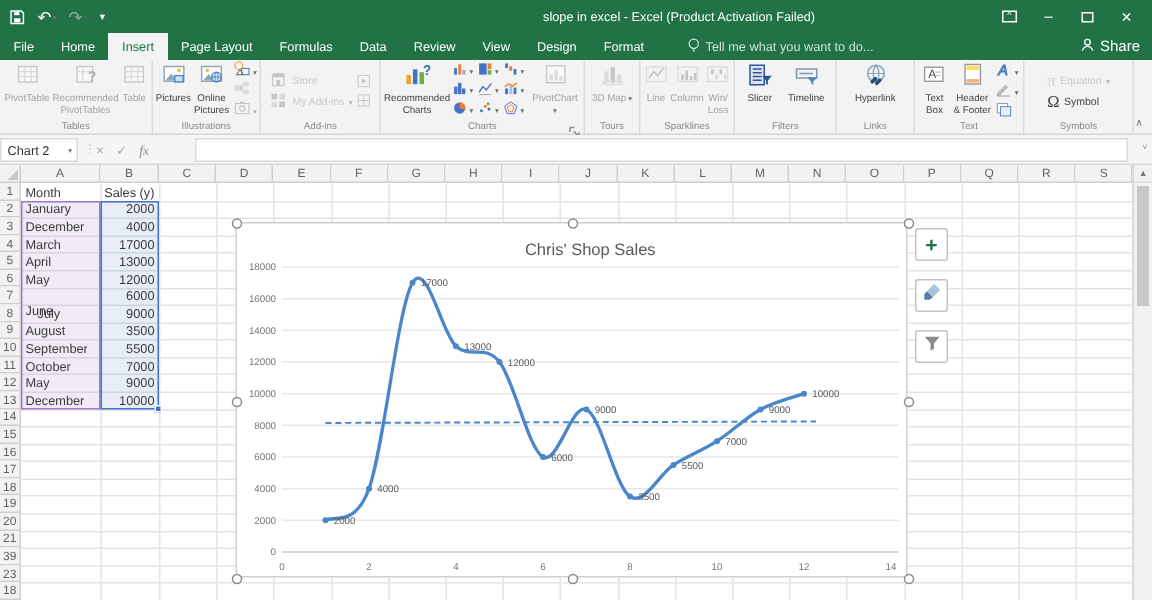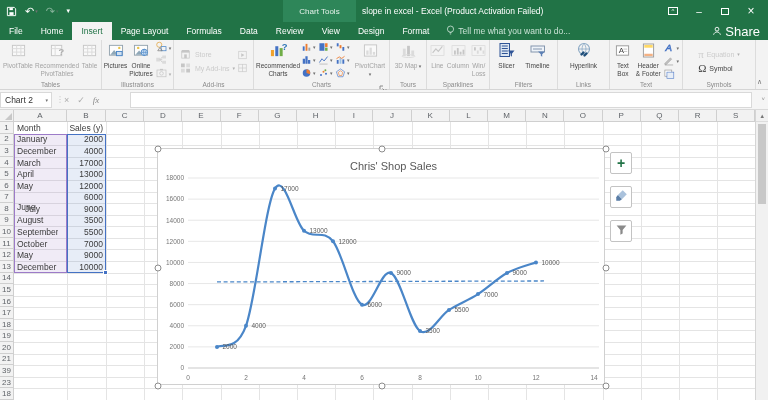--- a/index.html
+++ b/index.html
@@ -15,25 +15,25 @@
   .qat .caret { font-size:5px; margin-left:1px; }
   .ctx-band { position:absolute; left:283px; top:0; width:73px; height:22px; background:#2e8659; font-size:8px; display:flex; align-items:center; justify-content:center; color:#e4f1ea; }
   .win-title { position:absolute; left:362px; top:0; height:22px; display:flex; align-items:center; font-size:8.5px; color:#fff; white-space:nowrap; }
   .win-controls { position:absolute; right:4px; top:0; height:22px; display:flex; }
   .wbtn { width:26px; height:22px; display:flex; align-items:center; justify-content:center; font-size:10px; color:#fff; }
   .restore-glyph { width:8px; height:7px; border:1px solid #fff; position:relative; background:#217346; }
   .restore-glyph::before { content:""; position:absolute; left:2px; top:-3px; width:8px; height:7px; border:1px solid #fff; z-index:-1; }
   .ribbondisp-glyph { width:10px; height:8px; border:1px solid #fff; font-size:6px; line-height:7px; text-align:center; }
 
   
-  .tabrow { position:absolute; left:0; top:22px; width:768px; height:18px; background:#217346; display:flex; align-items:stretch; }
+  .tabrow { position:absolute; left:0; top:22px; width:768px; height:18px; background:#217346; display:flex; align-items:stretch;gap:12px; }
   .tab { padding:0 9px; display:flex; align-items:center; font-size:8.5px; color:#fff; white-space:nowrap; }
   .tab.active { background:#f3f3f3; color:#217346; }
   .tellme { display:flex; align-items:center; gap:3px; font-size:8.5px; color:#c9e2d5; padding-left:8px; white-space:nowrap; }
-  .share { position:absolute; right:8px; top:0; height:18px; display:flex; align-items:center; gap:3px; font-size:13px; color:#fff; }
+  .share { position:absolute; right:8px; top:0; height:18px; display:flex; align-items:center; gap:3px; font-size:10px; color:#fff; }
 
   
   .ribbon { position:absolute; left:0; top:40px; width:768px; height:50px; background:#f3f3f3; border-bottom:1px solid #d5d5d5; display:flex; }
   .rb-group { position:relative; border-right:1px solid #dcdcdc; height:100%; flex:0 0 auto; padding-top:2px; }
   .rb-items { display:flex; align-items:flex-start; justify-content:center; height:38px; gap:2px; padding:0 3px; }
   .rb-glabel { position:absolute; bottom:1px; left:0; right:0; text-align:center; font-size:6.5px; color:#8a8a8a; }
   .rb-large { display:flex; flex-direction:column; align-items:center; width:34px; }
   .rb-large .ic { height:18px; display:flex; align-items:center; justify-content:center; margin-top:1px; }
   .rb-large .lbl { font-size:6.5px; color:#444; text-align:center; line-height:1.18; margin-top:1px; }
   .rb-large.dis .lbl { color:#a3a3a3; }
@@ -93,21 +93,20 @@
           <svg width="11" height="11" viewBox="0 0 16 16">
             <path d="M2 2h10l2 2v10H2z" fill="none" stroke="#fff" stroke-width="1.4"></path>
             <rect x="5" y="9" width="6" height="4" fill="#fff"></rect>
             <rect x="5" y="3" width="5" height="3" fill="#fff"></rect>
           </svg>
         </span>
       <span class="qbtn">↶<span class="caret">▾</span></span>
       <span class="qbtn dim">↷<span class="caret">▾</span></span>
       <span class="qbtn" style="font-size:7px;">▾</span>
     </div>
-    <div class="ctx-band">Chart Tools</div>
     <div class="win-title">slope in excel - Excel (Product Activation Failed)</div>
     <div class="win-controls">
       <div class="wbtn">
           <span class="ribbondisp-glyph">^</span>
         </div>
       <div class="wbtn">–</div>
       <div class="wbtn">
           <span class="restore-glyph"></span>
         </div>
       <div class="wbtn" style="font-size:12px;">×</div>

